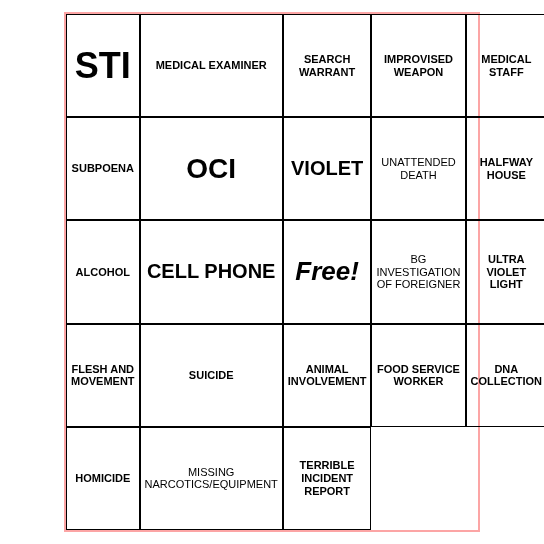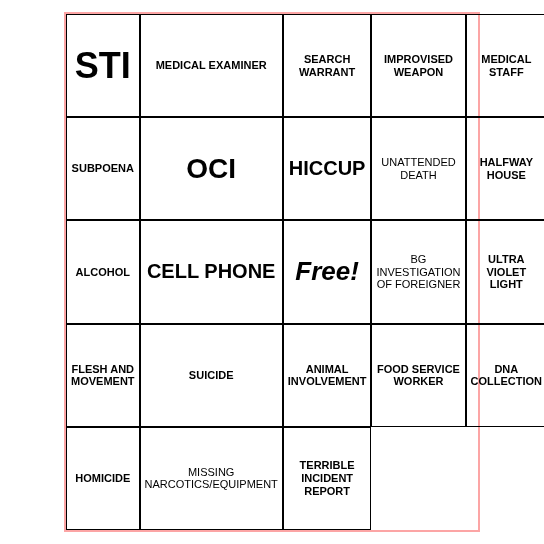--- a/index.html
+++ b/index.html
@@ -89,21 +89,21 @@
     <div class="cell">
       <span class="cell-text">MEDICAL STAFF</span>
     </div>
     <div class="cell">
       <span class="cell-text">SUBPOENA</span>
     </div>
     <div class="cell">
       <span class="cell-large">OCI</span>
     </div>
     <div class="cell">
-      <span class="cell-medium">HICCUP</span>
+      <span class="cell-medium">VIOLET</span>
     </div>
     <div class="cell">
       <span class="cell-small">UNATTENDED DEATH</span>
     </div>
     <div class="cell">
       <span class="cell-text">HALFWAY HOUSE</span>
     </div>
     <div class="cell">
       <span class="cell-text">ALCOHOL</span>
     </div>

